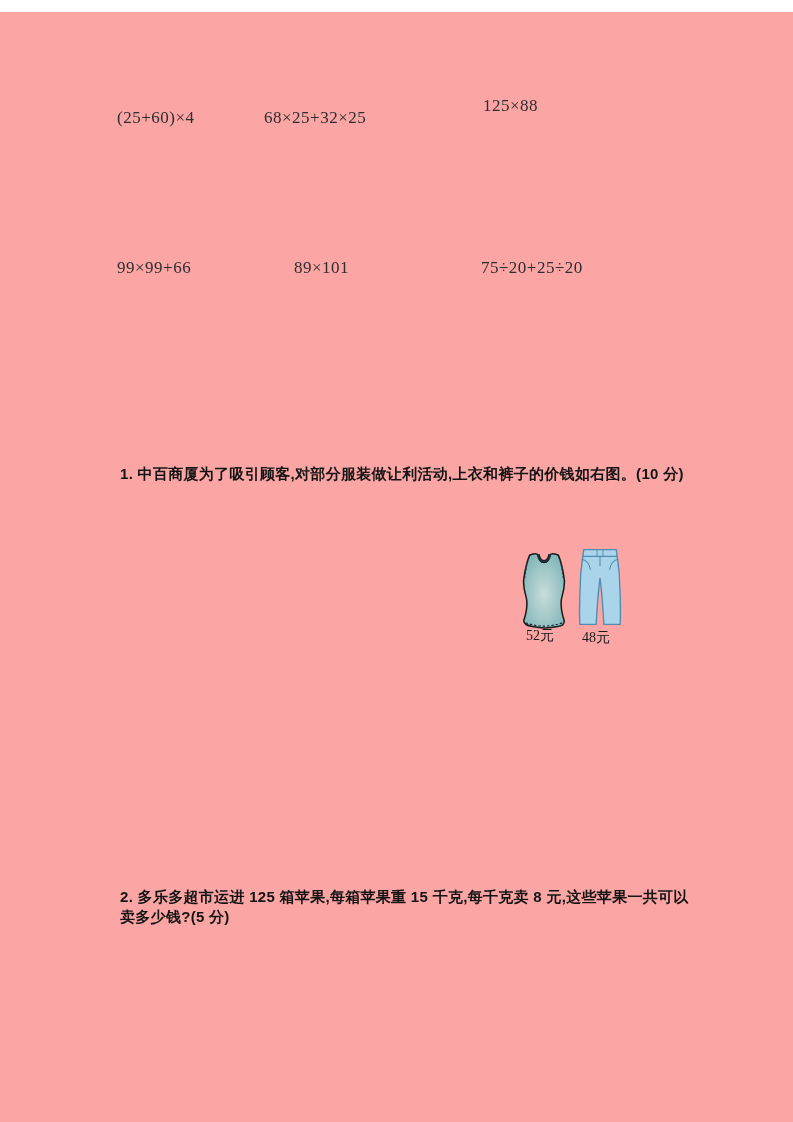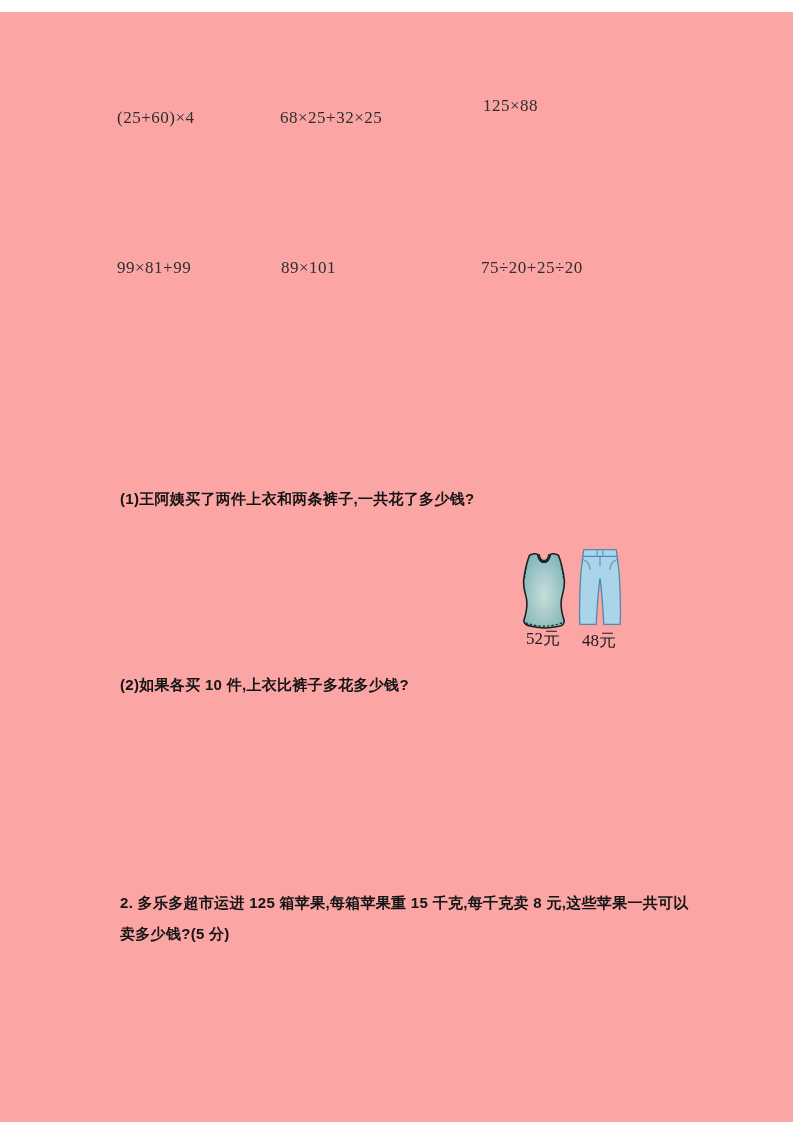--- a/index.html
+++ b/index.html
@@ -24,44 +24,43 @@
   }
   .hei{
     font-family:"Liberation Sans",sans-serif;
     font-weight:600;
     font-size:15px;color:#141414;
     letter-spacing:0.3px;
   }
   .wrapbox{
     position:absolute;
     white-space:normal;
-    line-height:31px;
+    line-height:20px;
   }
   .price-label{
     font-family:"Liberation Serif",serif;
-    font-size:17px;color:#1a1a1a;
-    text-align:center;
+    font-size:14px;color:#1a1a1a;
   }
   svg{display:block;}
 </style>
 </head>
 <body>
 
 <div class="sheet">
 
   <div class="abs expr" style="left:117px;top:96px;">(25+60)×4</div>
-  <div class="abs expr" style="left:280px;top:96px;">68×25+32×25</div>
+  <div class="abs expr" style="left:264px;top:96px;">68×25+32×25</div>
   <div class="abs expr" style="left:483px;top:84px;">125×88</div>
 
-  <div class="abs expr" style="left:117px;top:246px;">99×81+99</div>
-  <div class="abs expr" style="left:281px;top:246px;">89×101</div>
+  <div class="abs expr" style="left:117px;top:246px;">99×99+66</div>
+  <div class="abs expr" style="left:294px;top:246px;">89×101</div>
   <div class="abs expr" style="left:481px;top:246px;text-align:right;">75÷20+25÷20</div>
 
 
-  <div class="abs hei" style="left:120px;top:478px;">(1)王阿姨买了两件上衣和两条裤子,一共花了多少钱?</div>
+  <div class="abs hei" style="left:120px;top:453px;">1. 中百商厦为了吸引顾客,对部分服装做让利活动,上衣和裤子的价钱如右图。(10 分)</div>
 
   <div class="abs" style="left:515px;top:533px;width:115px;height:102px;">
 
     <svg width="54" height="80" viewBox="0 0 56 82" style="position:absolute;left:2px;top:4px;">
       <defs>
         <radialGradient id="vestGrad" cx="50%" cy="55%" r="68%">
           <stop offset="0%" stop-color="#c8dedb"></stop>
           <stop offset="55%" stop-color="#9dc5c6"></stop>
           <stop offset="100%" stop-color="#79b1b6"></stop>
         </radialGradient>
@@ -84,17 +83,16 @@
       <path d="M5,12 C11,13 13,17 14,23" fill="none" stroke-width="1.1" stroke="#4f8cb0"></path>
       <path d="M43,12 C37,13 35,17 34,23" fill="none" stroke-width="1.1" stroke="#4f8cb0"></path>
       <path d="M24,9 L24,19" fill="none" stroke-width="1.1" stroke="#4f8cb0"></path>
       <path d="M21,2.5 L21,8.5 M27,2.5 L27,8.5" fill="none" stroke-width="1" stroke="#4f8cb0"></path>
     </svg>
 
     <div class="abs price-label" style="left:11px;top:82px;width:34px;">52元</div>
     <div class="abs price-label" style="left:67px;top:84px;width:34px;">48元</div>
   </div>
 
-  <div class="abs hei" style="left:120px;top:664px;">(2)如果各买 10 件,上衣比裤子多花多少钱?</div>
 
   <div class="wrapbox hei" style="left:120px;top:875px;width:575px;">2. 多乐多超市运进 125 箱苹果,每箱苹果重 15 千克,每千克卖 8 元,这些苹果一共可以卖多少钱?(5 分)</div>
 
 </div>
 
 </body></html>

